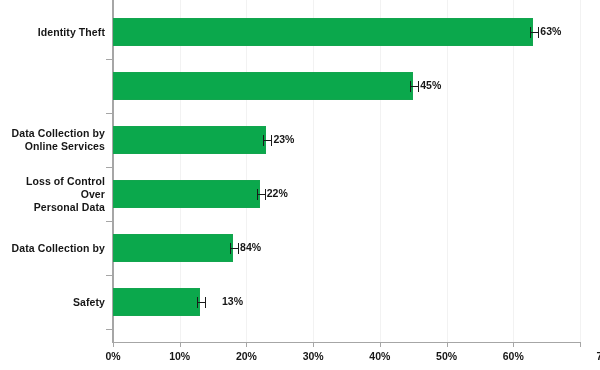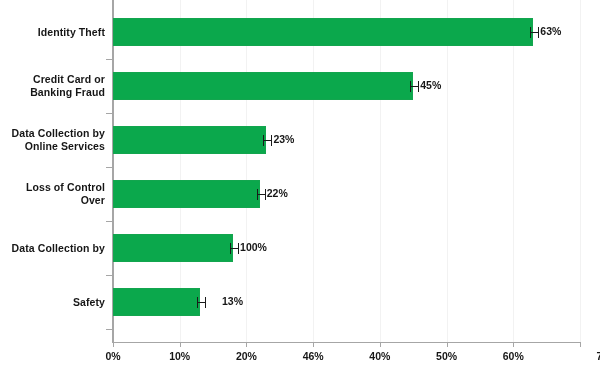--- a/index.html
+++ b/index.html
@@ -196,26 +196,20 @@
         </div>
         <div class="bar" style="left: 113px; width: 420.3px; background: rgb(11, 168, 76); border-color: rgb(19, 165, 78);"></div>
         <div class="errbar" style="left: 530.3px;">
           <div class="stem"></div>
           <div class="cap cap-left"></div>
           <div class="cap cap-right"></div>
         </div>
         <div class="value-label" style="left: 540.3px;">63%</div>
       </div>
       <div class="cat-row" style="top: 59px;">
-        <div class="cat-label">
-          <div>
-            <div>Credit Card or</div>
-            <div>Banking Fraud</div>
-          </div>
-        </div>
         <div class="bar" style="left: 113px; width: 300.214px; background: rgb(11, 168, 76); border-color: rgb(19, 165, 78);"></div>
         <div class="errbar" style="left: 410.214px;">
           <div class="stem"></div>
           <div class="cap cap-left"></div>
           <div class="cap cap-right"></div>
         </div>
         <div class="value-label" style="left: 420.214px;">45%</div>
       </div>
       <div class="cat-row" style="top: 113px;">
         <div class="cat-label">
@@ -229,20 +223,21 @@
           <div class="stem"></div>
           <div class="cap cap-left"></div>
           <div class="cap cap-right"></div>
         </div>
         <div class="value-label" style="left: 273.443px;">23%</div>
       </div>
       <div class="cat-row" style="top: 167px;">
         <div class="cat-label">
           <div>
             <div>Loss of Control Over</div>
+            <div>Personal Data</div>
           </div>
         </div>
         <div class="bar" style="left: 113px; width: 146.771px; background: rgb(11, 168, 76); border-color: rgb(19, 165, 78);"></div>
         <div class="errbar" style="left: 256.771px;">
           <div class="stem"></div>
           <div class="cap cap-left"></div>
           <div class="cap cap-right"></div>
         </div>
         <div class="value-label" style="left: 266.771px;">22%</div>
       </div>
@@ -251,41 +246,41 @@
           <div>
             <div>Data Collection by</div>
           </div>
         </div>
         <div class="bar" style="left: 113px; width: 120.086px; background: rgb(11, 168, 76); border-color: rgb(19, 165, 78);"></div>
         <div class="errbar" style="left: 230.086px;">
           <div class="stem"></div>
           <div class="cap cap-left"></div>
           <div class="cap cap-right"></div>
         </div>
-        <div class="value-label" style="left: 240.086px;">100%</div>
+        <div class="value-label" style="left: 240.086px;">84%</div>
       </div>
       <div class="cat-row" style="top: 275px;">
         <div class="cat-label">
           <div>
             <div>Safety</div>
           </div>
         </div>
         <div class="bar" style="left: 113px; width: 86.7286px; background: rgb(11, 168, 76); border-color: rgb(19, 165, 78);"></div>
         <div class="errbar" style="left: 196.729px;">
           <div class="stem"></div>
           <div class="cap cap-left"></div>
           <div class="cap cap-right"></div>
         </div>
         <div class="value-label" style="left: 222px;">13%</div>
       </div>
     </div>
   <div id="x-labels-layer">
       <div class="x-tick-label" style="left: 113px;">0%</div>
       <div class="x-tick-label" style="left: 179.714px;">10%</div>
       <div class="x-tick-label" style="left: 246.429px; text-align: right;">20%</div>
-      <div class="x-tick-label" style="left: 313.143px;">46%</div>
+      <div class="x-tick-label" style="left: 313.143px;">30%</div>
       <div class="x-tick-label" style="left: 379.857px; text-align: right;">40%</div>
       <div class="x-tick-label" style="left: 446.571px;">50%</div>
       <div class="x-tick-label" style="left: 513.286px;">60%</div>
       <div class="x-tick-label" style="left: 580px; margin-left: 27px;">70%</div>
     </div>
 
 </div>
 
 </body></html>

